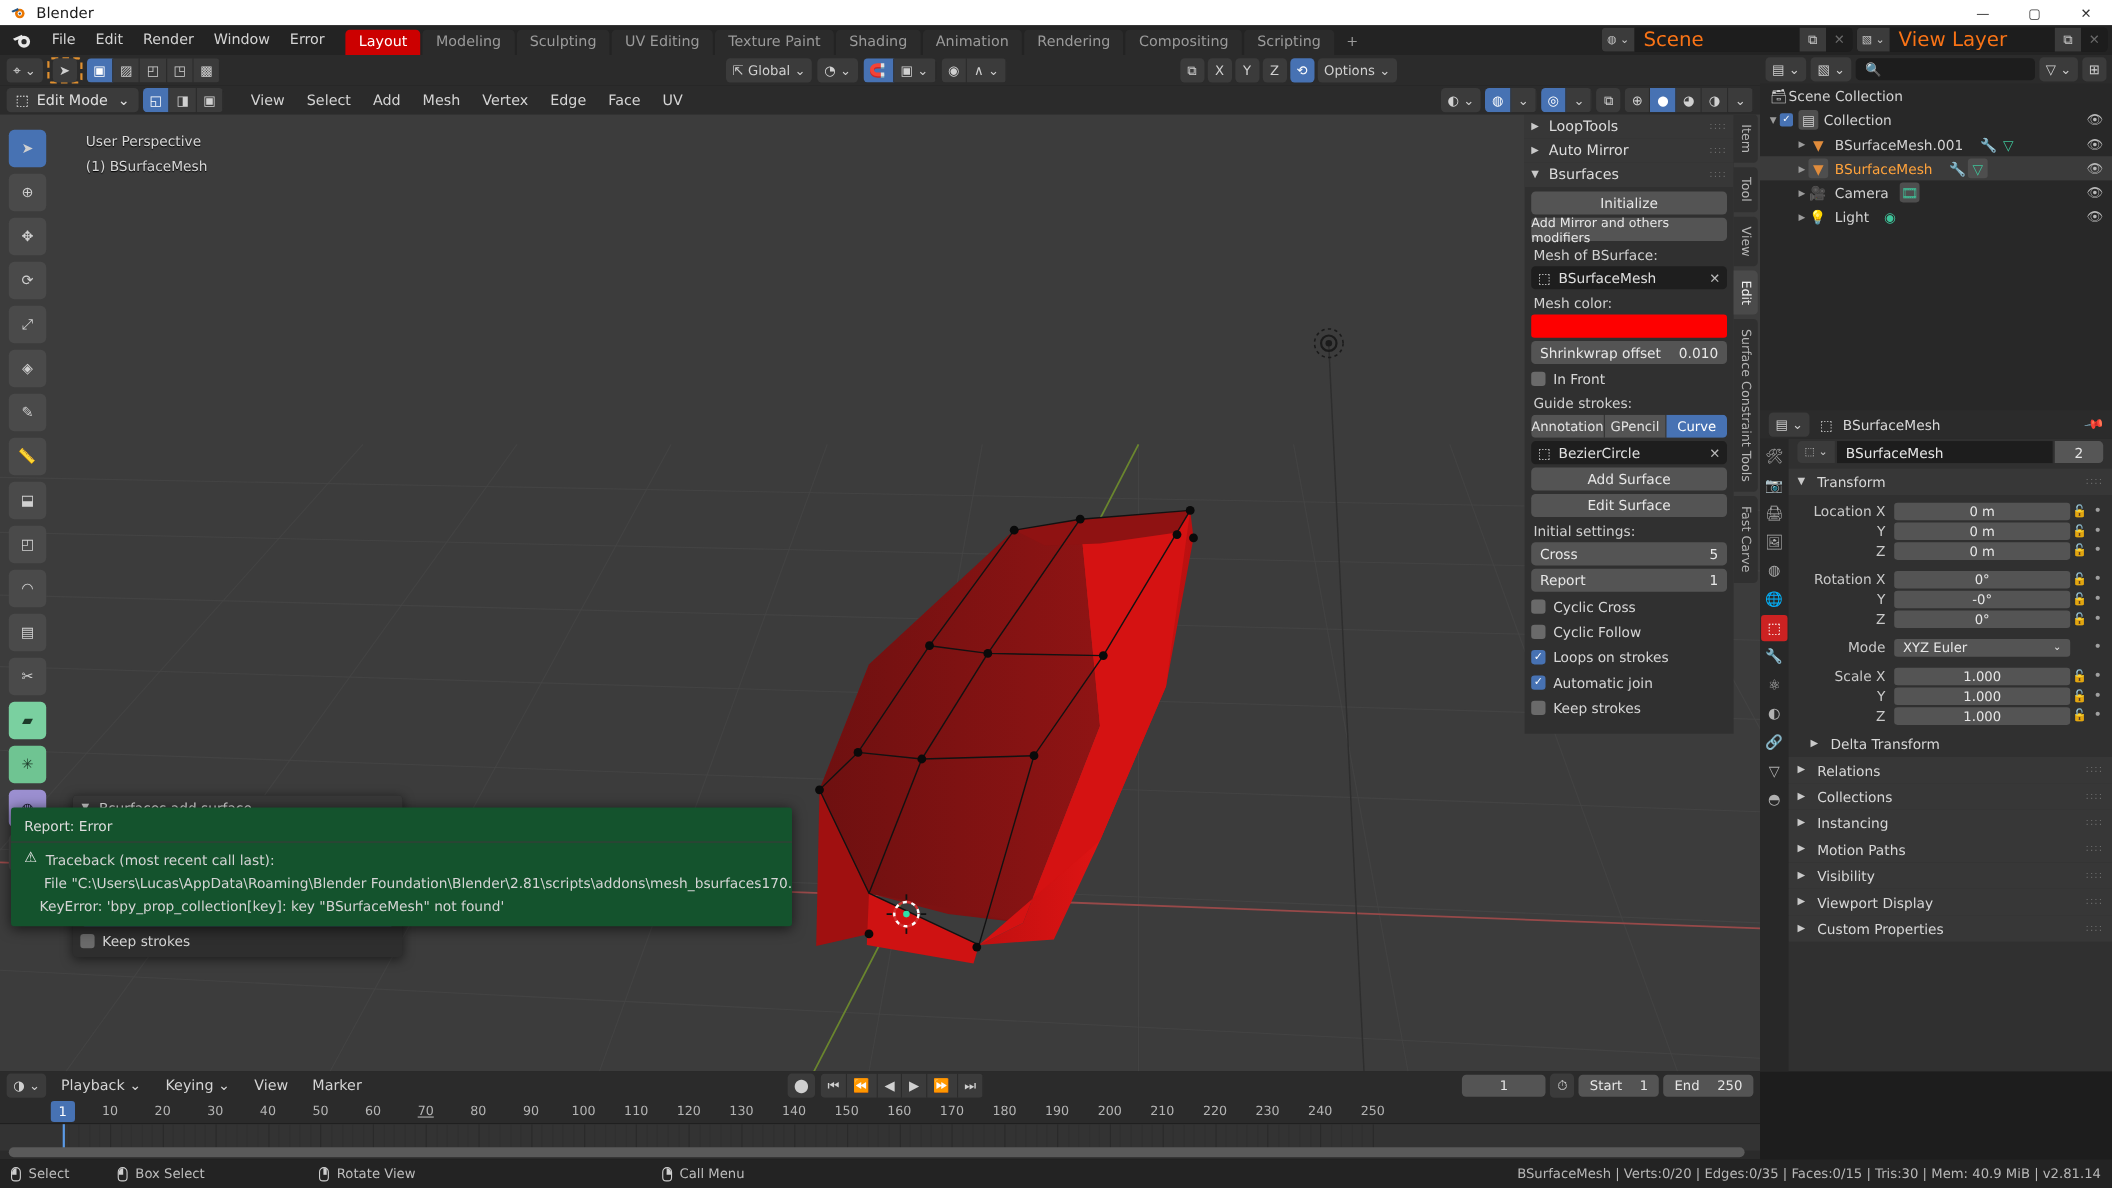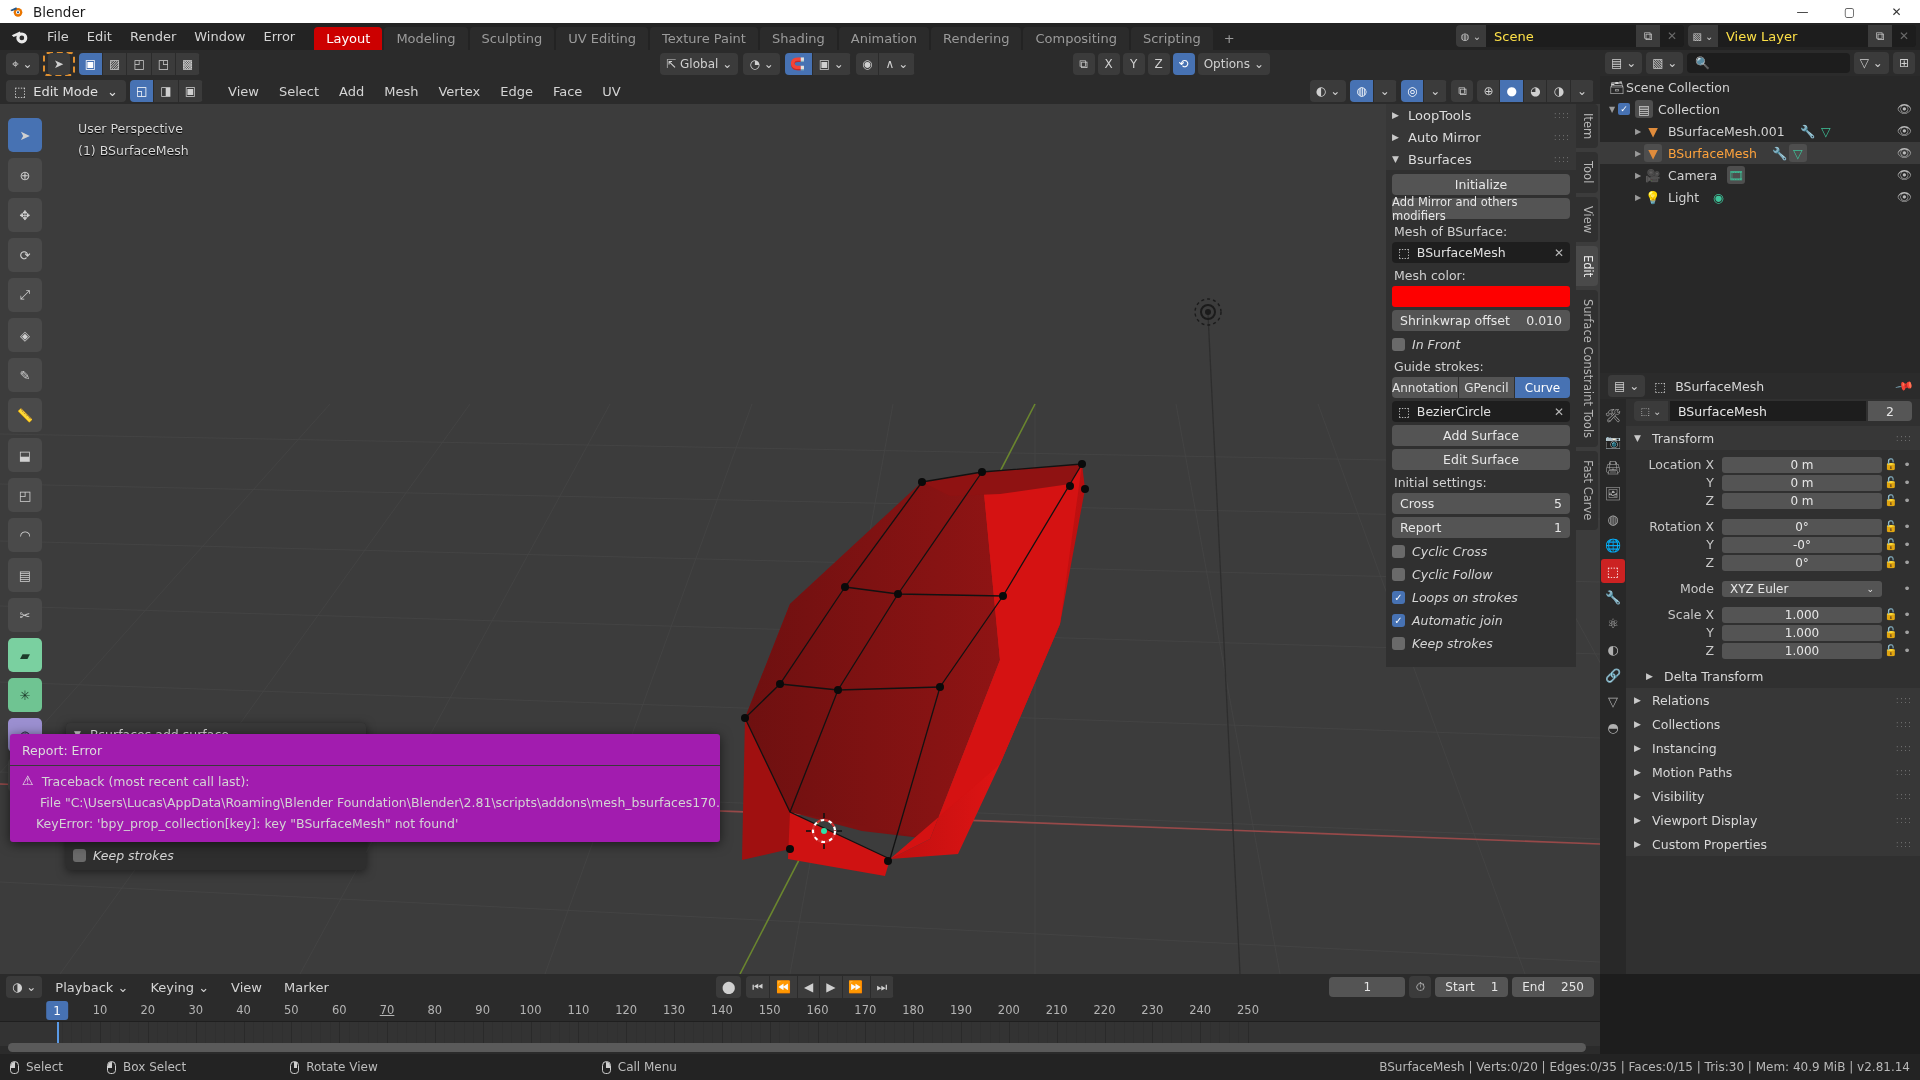--- a/index.html
+++ b/index.html
@@ -48,21 +48,21 @@
   .id-field {
     display: flex; align-items: center; background: #1d1d1d; border-radius: 4px; height: 22px;
     overflow: hidden;
   }
   .id-field .idicon {
     width: 30px; height: 22px; background: #3b3b3b; display: flex; align-items: center;
     justify-content: center; gap: 2px; font-size: 10px; color: #c8c8c8;
   }
   .id-field .idname {
     background: #1d1d1d; min-width: 150px; padding: 0 8px; height: 22px;
-    display: flex; align-items: center; font-size: 13px; color: #fde047;
+    display: flex; align-items: center; font-size: 18px; color: #f97316;
   }
   .id-field .idbtn {
     width: 24px; height: 22px; background: #3b3b3b; display: flex; align-items: center;
     justify-content: center; color: #c8c8c8; font-size: 12px;
   }
   .id-field .idbtn.dim { background: #1d1d1d; color: #6a6a6a; }
 
   
   .vp-toolrow {
     position: absolute; top: 50px; left: 0; width: 1600px; height: 28px;
@@ -134,21 +134,21 @@
     height: 21px; background: #1e1e1e; border-radius: 4px; display: flex; align-items: center;
     padding: 0 6px; gap: 7px; font-size: 12.5px; color: #e0e0e0;
   }
   .idrow .x { margin-left: auto; color: #b9b9b9; font-size: 12px; }
   .colorswatch { height: 21px; border-radius: 3px; }
   .numfield {
     height: 21px; background: #545454; border-radius: 4px; display: flex; align-items: center;
     padding: 0 8px; font-size: 12.5px; color: #e7e7e7;
   }
   .numfield .nv { margin-left: auto; }
-  .chkrow { display: flex; align-items: center; gap: 7px; height: 20px; font-size: 12.5px; color: #d6d6d6; font-style: italic; }
+  .chkrow { display: flex; align-items: center; gap: 7px; height: 20px; font-size: 12.5px; color: #d6d6d6; }
   .chkbox { width: 13px; height: 13px; border-radius: 3px; background: #6a6a6a; }
   .chkbox.on { background: #4772b3; display: flex; align-items: center; justify-content: center;
                color: #fff; font-size: 10px; }
   .seg3 { display: flex; border-radius: 4px; overflow: hidden; }
   .seg3 > div {
     flex: 1; height: 21px; background: #545454; display: flex; align-items: center;
     justify-content: center; font-size: 12px; color: #e2e2e2; border-right: 1px solid #303030;
   }
   .seg3 > div.on { background: #4772b3; color: #fff; }
   .seg3 > div:last-child { border-right: none; }
@@ -166,21 +166,21 @@
 
   
   .redo-panel {
     position: absolute; left: 66px; bottom: 104px; width: 300px; background: #2e2e2e;
     border-radius: 4px; box-shadow: 0 2px 10px rgba(0,0,0,.5); overflow: hidden;
   }
   .redo-hdr { display: flex; align-items: center; gap: 6px; height: 22px; padding: 0 8px;
               background: #383838; font-size: 12.5px; color: #dedede; }
   .redo-body { padding: 5px 7px; display: flex; flex-direction: column; gap: 3px; }
   .report-box {
-    position: absolute; left: 10px; bottom: 132px; width: 710px; background: #a21caf;
+    position: absolute; left: 10px; bottom: 132px; width: 710px; background: #14532d;
     border-radius: 3px; box-shadow: 0 2px 12px rgba(0,0,0,.6);
     font-size: 12.5px; color: #d4d4d4; padding: 6px 0 8px 0;
   }
   .report-title { padding: 3px 12px 7px 12px; color: #dcdcdc; border-bottom: 1px solid #3a3a3a; }
   .report-line { padding: 3px 12px; white-space: nowrap; overflow: hidden; }
   .report-line.warn { display: flex; align-items: flex-start; gap: 8px; padding-top: 8px; }
   .warn-ico { color: #e6e6e6; font-size: 13px; line-height: 1; }
   .ind1 { padding-left: 30px; }
   .ind2 { padding-left: 42px; }
 

